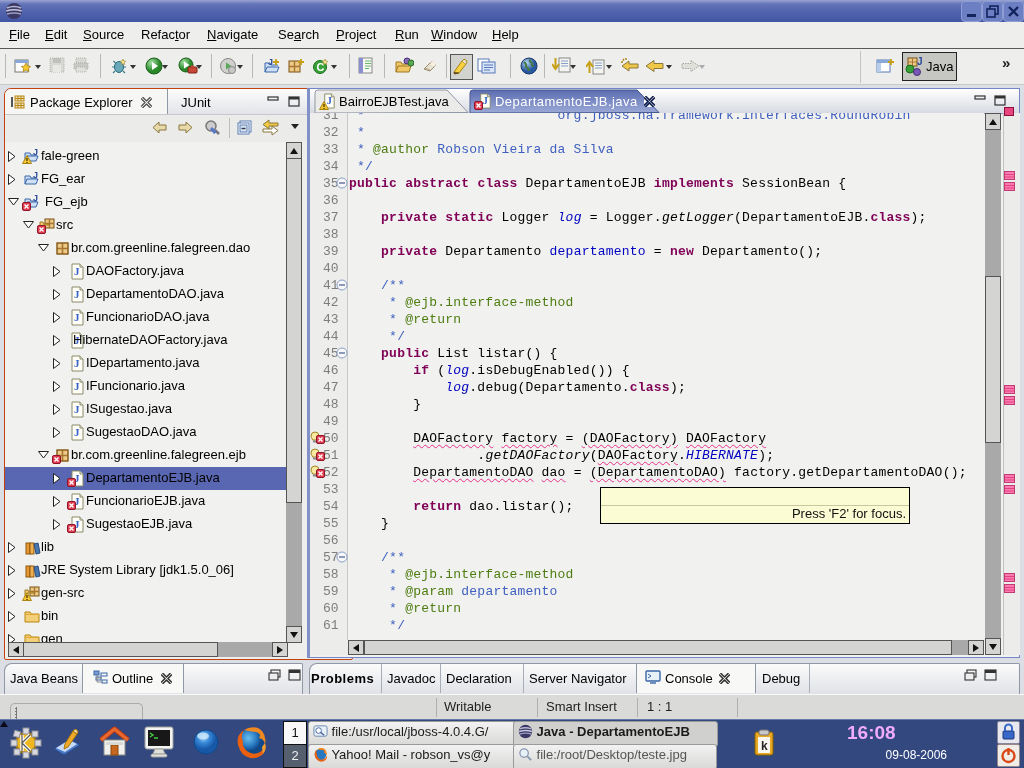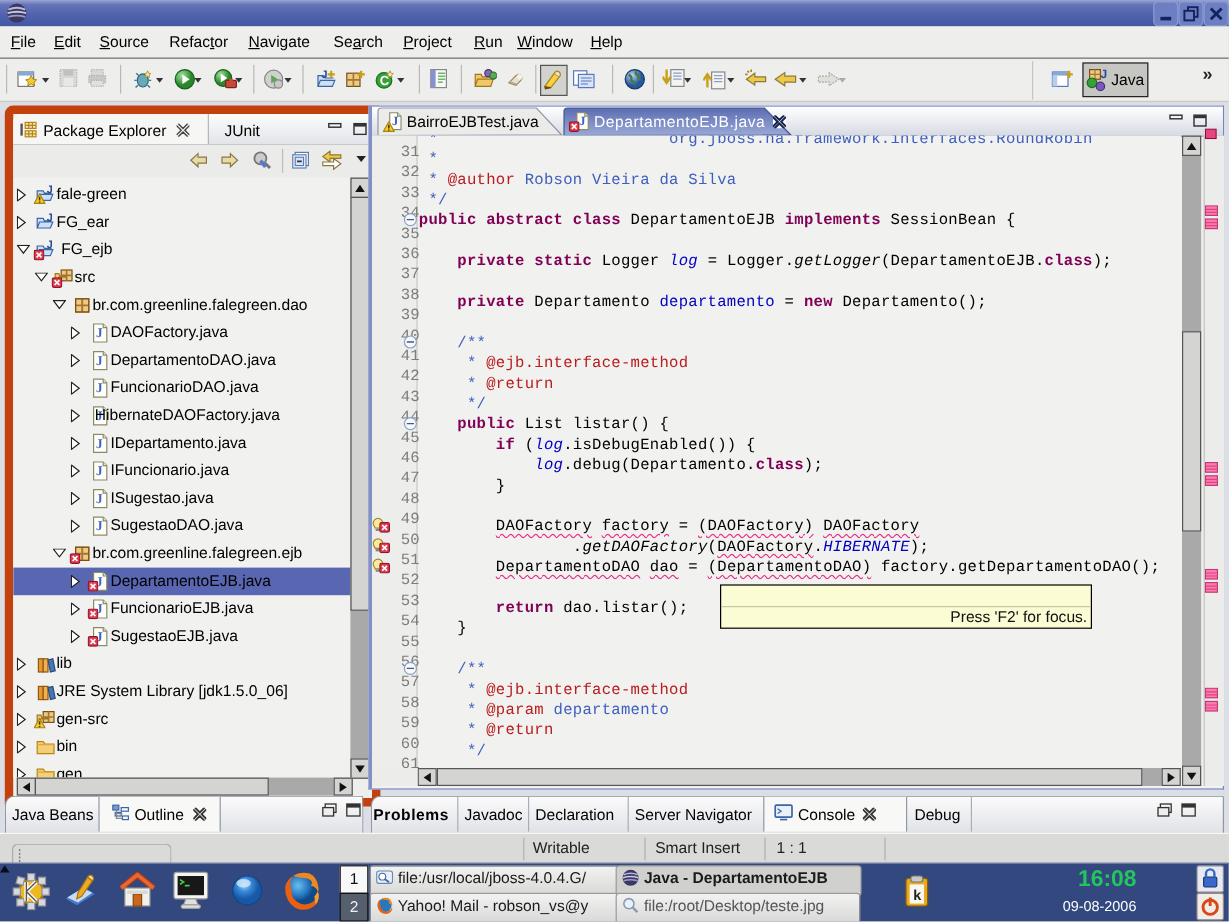--- a/index.html
+++ b/index.html
@@ -25,24 +25,24 @@
 .arr{width:0;height:0;}
 .arr.up{border-left:4px solid transparent;border-right:4px solid transparent;border-bottom:6px solid #111;}
 .arr.down{border-left:4px solid transparent;border-right:4px solid transparent;border-top:6px solid #111;}
 .arr.left{border-top:4px solid transparent;border-bottom:4px solid transparent;border-right:6px solid #111;}
 .arr.right{border-top:4px solid transparent;border-bottom:4px solid transparent;border-left:6px solid #111;}
 
 #edpanel{left:309px;top:88px;width:711px;height:570px;background:#f1f1f0;border:1px solid #7586c6;}
 #edtabs{position:absolute;left:0;top:0;right:0;height:25px;background:linear-gradient(180deg,#ffffff,#d9dce4);}
 #edcode{position:absolute;left:0;top:25px;right:35px;bottom:16px;overflow:hidden;background:#f1f1f0;}
 pre.code{margin:0;font-family:"Liberation Mono",monospace;font-size:13px;letter-spacing:0.22px;line-height:17px;color:#000;position:absolute;left:39px;top:-7px;white-space:pre;}
-pre.lnum{margin:11px;font-family:"Liberation Mono",monospace;font-size:13px;line-height:17px;color:#7d7d7d;position:absolute;left:15px;top:-7px;white-space:pre;}
+pre.lnum{margin:0;font-family:"Liberation Mono",monospace;font-size:13px;line-height:17px;color:#7d7d7d;position:absolute;left:15px;top:-7px;white-space:pre;}
 .kw{color:#7f0055;font-weight:bold;}
 .jd{color:#3f5fbf;}
-.jdt{color:#b91c1c;}
+.jdt{color:#4d7c0f;}
 .fld{color:#0000c0;}
 .it{font-style:italic;margin-top:24px;}
 .sq{text-decoration:underline;text-decoration-style:wavy;text-decoration-color:#e8308a;text-decoration-thickness:1px;text-underline-offset:2px;}
 
 .btabrow{position:absolute;height:31px;background:linear-gradient(180deg,#fbfbfb,#dfe1e6);border:1px solid #9097a5;border-bottom:none;border-radius:8px 2px 0 0;}
 
 #statusbar{left:0;top:694px;width:1024px;height:25px;background:#dadad8;border-top:1px solid #f8f8f8;}
 
 #taskbar{left:0;top:719px;width:1024px;height:49px;background:#32487e;}
 .taskbtn{position:absolute;height:22px;background:linear-gradient(180deg,#f2f2f2,#d8d8d6);border:1px solid #9a9a98;border-radius:3px;color:#1a1a1a;font-size:13px;overflow:hidden;white-space:nowrap;}
@@ -223,21 +223,21 @@
       <rect x="3" y="1" width="9" height="8" fill="#ecca88" stroke="#7a5010"></rect>
       <path d="M3 5 h9 M7.5 1 v8" stroke="#a87630"></path>
       <circle cx="5" cy="12" r="4" fill="#38a038" stroke="#1a701a"></circle>
       <circle cx="12" cy="15" r="3.5" fill="#7858b8" stroke="#4a3078"></circle>
       <text x="12" y="8" font-size="10" font-weight="bold" fill="#2a4a9a" font-family="Liberation Sans">J</text>
     </svg>
     <span class="abs" style="left:926px;top:10px;font-size:13px;">Java</span>
     <span class="abs" style="left:1002px;top:5px;font-size:15px;font-weight:bold;color:#222;">»</span>
   </div>
 <div class="abs" id="bench"></div>
-<div class="panel" id="pkgpanel" style="left:4px;top:88px;width:299px;height:570px;border:7px solid #c2410c;border-radius:7px 2px 2px 2px;">
+<div class="panel" id="pkgpanel" style="left:4px;top:88px;width:299px;height:570px;border:1px solid #c2410c;border-radius:7px 2px 2px 2px;padding-left:48px;">
   <div style="position:absolute;left:0;top:0;right:0;height:25px;background:linear-gradient(180deg,#fcfcfc,#e2e4e9);border-bottom:1px solid #c6c8cd;border-radius:7px 2px 0 0;"></div>
   <div style="position:absolute;left:0;top:0;width:162px;height:25px;background:#f6f6f5;border-right:1px solid #9097a5;border-radius:7px 0 0 0;"></div>
   <svg class="abs" style="left:5px;top:5px" width="16" height="16" viewBox="0 0 16 16">
       <rect x="1" y="3" width="2" height="10" fill="#555"></rect>
       <rect x="5" y="2" width="9" height="5" fill="#f0e3c8" stroke="#b8860b"></rect>
       <path d="M5 4.5 h9 M8 2 v5 M11 2 v5" stroke="#b8860b" stroke-width="1"></path>
       <rect x="5" y="9" width="9" height="5" fill="#f0e3c8" stroke="#b8860b"></rect>
       <path d="M5 11.5 h9 M8 9 v5 M11 9 v5" stroke="#b8860b" stroke-width="1"></path>
     </svg>
   <span class="abs" style="left:25px;top:6px;">Package Explorer</span>
@@ -876,21 +876,21 @@
   <div class="taskbtn" style="left:513px;top:25px;width:198px;padding:2px 0 0 4px;color:#555;"><svg width="15" height="15" viewBox="0 0 16 16" style="vertical-align:-3px">
         <circle cx="6.5" cy="6.5" r="4.5" fill="#e8f0f8" stroke="#8898b0" stroke-width="1.4"></circle>
         <path d="M10 10 L14 14" stroke="#8898b0" stroke-width="2"></path>
       </svg> file:/root/Desktop/teste.jpg</div>
   <svg class="abs" style="left:753px;top:729px;position:absolute;top:10px;left:753px;" width="22" height="28" viewBox="0 0 22 28">
       <rect x="2" y="3" width="18" height="23" rx="2" fill="#e8a820" stroke="#886008"></rect>
       <rect x="6" y="1" width="10" height="5" rx="2" fill="#c8c8c8" stroke="#777"></rect>
       <rect x="5" y="8" width="12" height="16" fill="#f8f8f0"></rect>
       <text x="8" y="21" font-size="12" font-weight="bold" fill="#222" font-family="Liberation Sans">k</text>
     </svg>
-  <div class="abs" style="left:847px;top:3px;width:100px;height:22px;color:#22c55e;font-size:19px;font-weight:bold;text-align:right;">16:08</div>
+  <div class="abs" style="left:847px;top:3px;width:100px;height:22px;color:#f0abfc;font-size:19px;font-weight:bold;">16:08</div>
   <div class="abs" style="left:847px;top:29px;width:100px;height:14px;color:#fff;font-size:12px;text-align:right;">09-08-2006</div>
   <div class="abs" style="left:997px;top:2px;width:21px;height:21px;background:#e8e8f0;border:1px solid #889;border-radius:2px;"><svg width="21" height="21" viewBox="0 0 21 21">
         <rect x="5" y="9" width="11" height="8" rx="1" fill="#3868c8" stroke="#1a3878"></rect>
         <path d="M7 9 V6 a3.5 3.5 0 0 1 7 0 V9" fill="none" stroke="#3868c8" stroke-width="2"></path>
       </svg></div>
   <div class="abs" style="left:997px;top:25px;width:21px;height:21px;background:#f0ece8;border:1px solid #988;border-radius:2px;"><svg width="21" height="21" viewBox="0 0 21 21">
         <circle cx="10.5" cy="11" r="6" fill="none" stroke="#d84818" stroke-width="2.4"></circle>
         <path d="M10.5 3 v7" stroke="#d84818" stroke-width="2.4"></path>
       </svg></div>
   </div>

